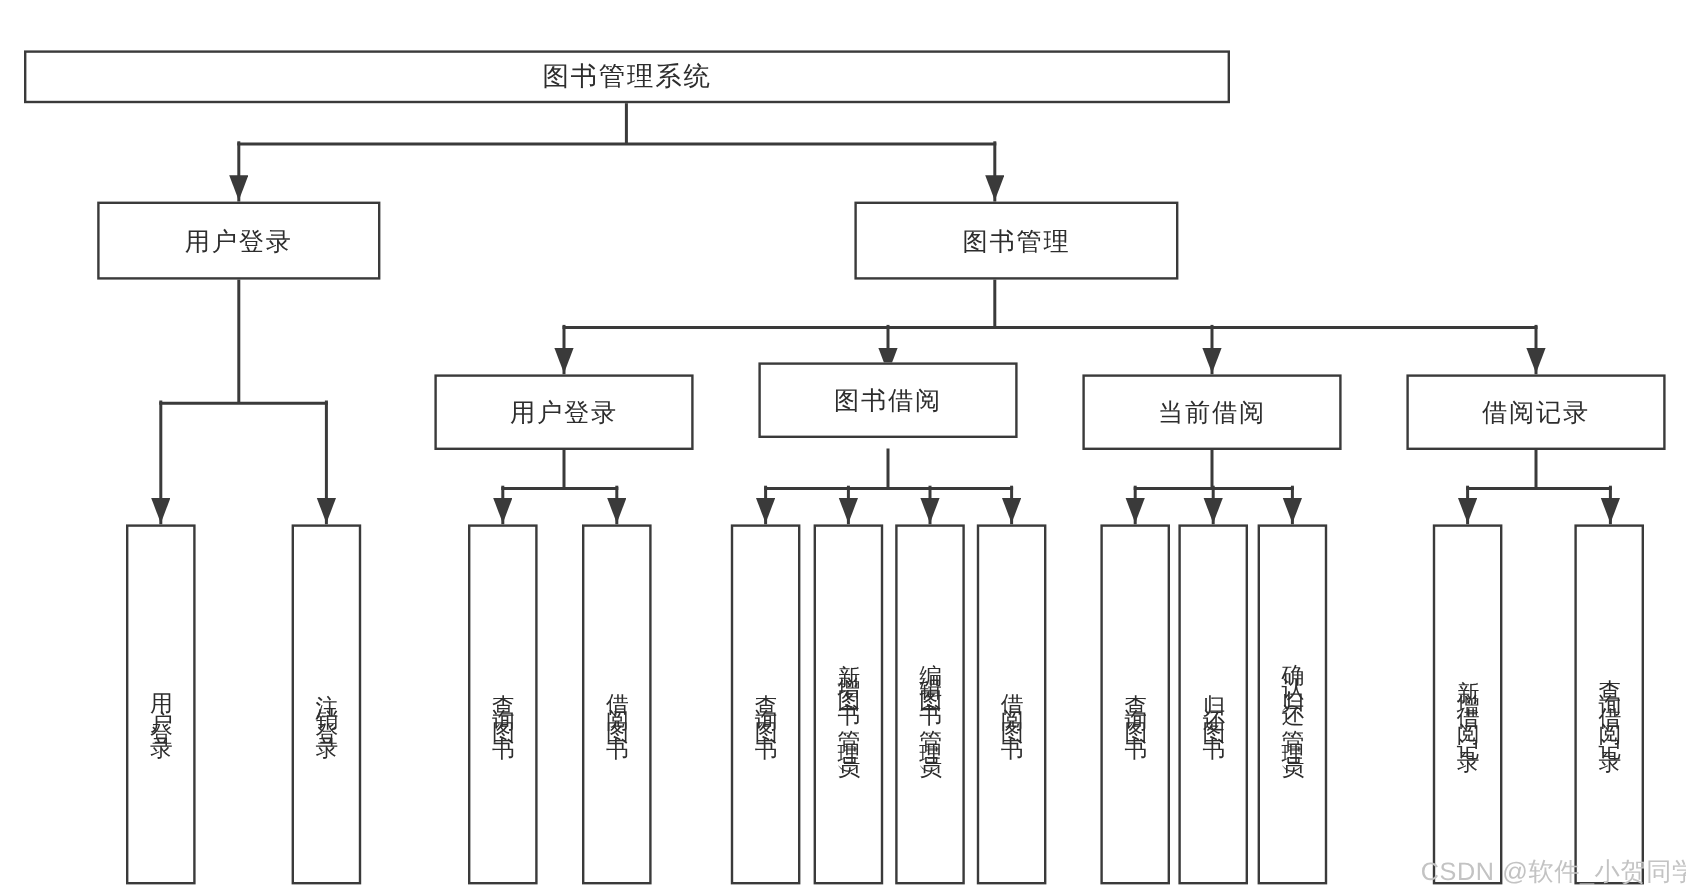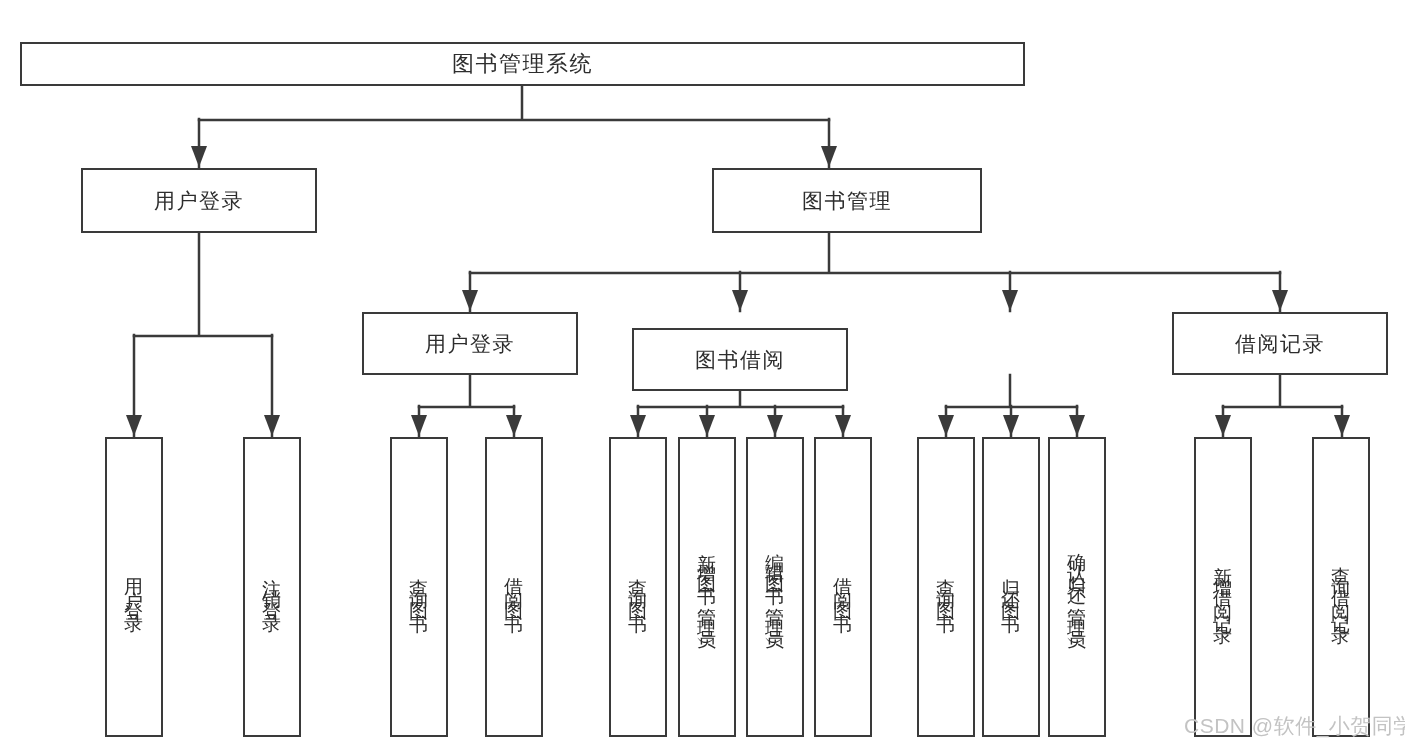--- a/index.html
+++ b/index.html
@@ -100,22 +100,25 @@
   <div class="box hbox" style="left:81px;top:168px;width:236px;height:65px;">
     <span>用户登录</span>
   </div>
   <div class="box hbox" style="left:712px;top:168px;width:270px;height:65px;">
     <span>图书管理</span>
   </div>
 
   <div class="box hbox" style="left:362px;top:312px;width:216px;height:63px;">
     <span>用户登录</span>
   </div>
-  <div class="box hbox" style="left:632px;top:328px;width:216px;height:63px;">
+  <div class="box hbox" style="left:632px;top:302px;width:216px;height:63px;">
     <span>图书借阅</span>
+  </div>
+  <div class="box hbox" style="left:902px;top:312px;width:216px;height:63px;">
+    <span>当前借阅</span>
   </div>
   <div class="box hbox" style="left:1172px;top:312px;width:216px;height:63px;align-items:center;">
     <span>借阅记录</span>
   </div>
 
   <div class="box vbox" style="left:105px;">
     <span class="vlabel">用户登录</span>
   </div>
   <div class="box vbox" style="left:243px;">
     <span class="vlabel">注销登录</span>

